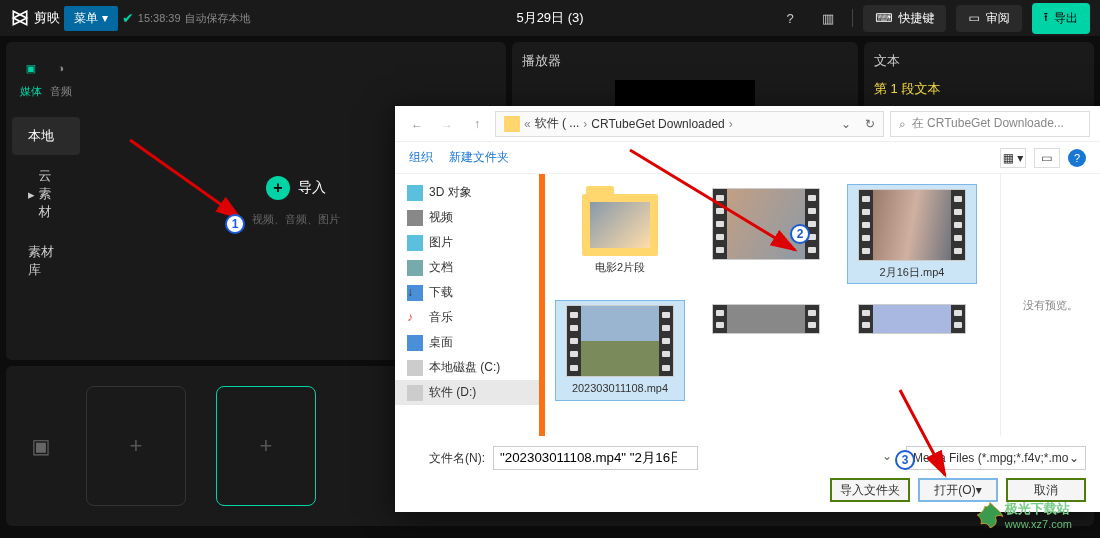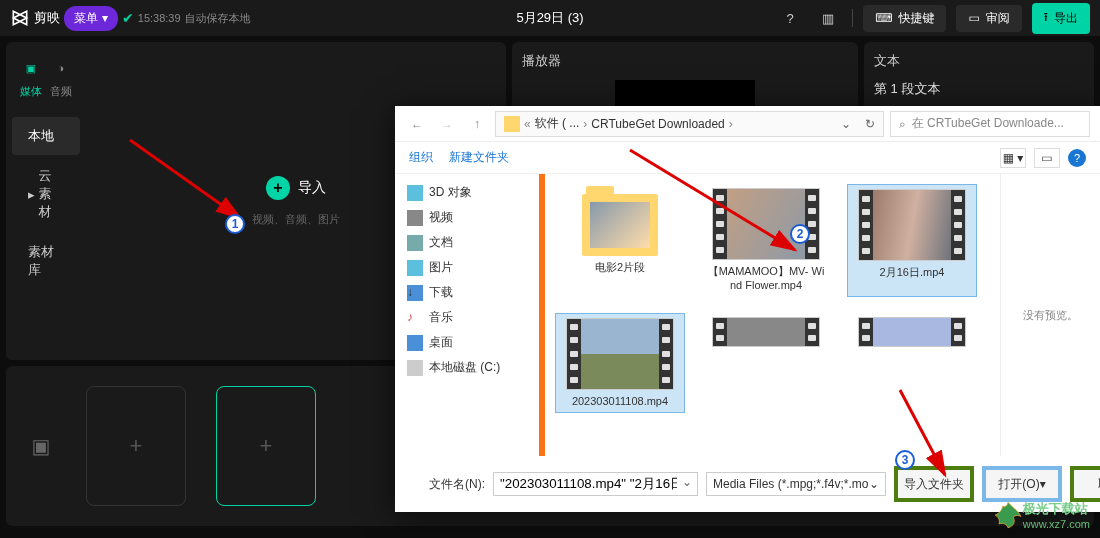--- a/index.html
+++ b/index.html
@@ -1,21 +1,21 @@
 <!DOCTYPE html>
 <html><head>
 <meta charset="utf-8">
 <style>
 *{margin:0;padding:0;box-sizing:border-box;font-family:"Microsoft YaHei",Arial,sans-serif}
 body{background:#0d0d0d;width:1100px;height:538px;overflow:hidden;position:relative;color:#e0e0e0;font-size:13px}
 .topbar{height:36px;background:#1a1a1a;display:flex;align-items:center;padding:0 10px;gap:4px}
 .logo{width:20px;height:20px;position:relative}
 .logo svg{width:100%;height:100%}
 .app-name{color:#fff;font-size:13px;font-weight:500}
-.menu-btn{background:#6d28d9;padding:4px 10px;border-radius:12px;display:flex;align-items:center;gap:4px;color:#fff;font-size:12px}
+.menu-btn{background:#0369a1;padding:4px 10px;border-radius:2px;display:flex;align-items:center;gap:4px;color:#fff;font-size:12px}
 .check-icon{color:#00d4a6;font-size:14px}
 .save-info{color:#888;font-size:11px}
 .center-title{position:absolute;left:50%;transform:translateX(-50%);color:#fff;font-size:13px;font-weight:500}
 .top-right{margin-left:auto;display:flex;gap:10px;align-items:center}
 .tool-btn{background:#2a2a2a;padding:5px 12px;border-radius:4px;display:flex;align-items:center;gap:6px;font-size:12px;color:#fff}
 .export-btn{background:#00d4a6;color:#000}
 .icon-btn{width:28px;height:28px;display:flex;align-items:center;justify-content:center;color:#ccc}
 .separator{width:1px;height:18px;background:#444}
 .main{display:flex;height:330px;padding:6px;gap:6px}
 .panel{background:#1a1a1a;border-radius:6px}
@@ -65,34 +65,34 @@
 .file-item{width:130px;display:flex;flex-direction:column;align-items:center;gap:4px;padding:4px}
 .file-item.selected{background:#cce5f6;border:1px solid #7bb8e8}
 .thumb{width:108px;height:72px;background:#555;position:relative;border:1px solid #ccc}
 .sprocket{position:absolute;top:0;bottom:0;width:14px;background:#333;display:flex;flex-direction:column;justify-content:space-around;padding:2px 0}
 .sprocket.left{left:0}.sprocket.right{right:0}
 .sprocket span{width:8px;height:6px;background:#e0e0e0;margin:0 auto;border-radius:1px}
 .folder-thumb{width:76px;height:62px;background:#ffd76e;position:relative;border-radius:2px;margin-top:6px}
 .folder-thumb:before{content:"";position:absolute;top:-8px;left:4px;width:28px;height:10px;background:#ffd76e;border-radius:2px 2px 0 0}
 .file-name{text-align:center;font-size:11px;line-height:1.3;word-break:break-all;max-width:120px}
 .preview-pane{width:100px;border-left:1px solid #eee;display:flex;align-items:center;justify-content:center;color:#888;font-size:11px}
-.dlg-footer{padding:10px 14px;display:flex;flex-direction:row;gap:8px}
+.dlg-footer{padding:10px 14px;display:flex;flex-direction:column;gap:8px}
 .footer-row{display:flex;align-items:center;gap:8px}
 .fn-label{width:76px;text-align:right}
 .fn-input{flex:1;height:24px;border:1px solid #ccc;padding:0 20px 0 6px;position:relative}
 .fn-wrap{flex:1;position:relative}
 .fn-wrap:after{content:"⌄";position:absolute;right:6px;top:3px;color:#666}
 .filter{width:180px;height:24px;border:1px solid #ccc;padding:0 6px;display:flex;align-items:center;justify-content:space-between}
 .dlg-btns{display:flex;gap:8px;justify-content:flex-end}
-.dlg-btn{width:80px;height:36px;border:4px solid #4d7c0f;background:#f5f5f5;display:flex;align-items:center;justify-content:center}
+.dlg-btn{width:80px;height:24px;border:2px solid #4d7c0f;background:#f5f5f5;display:flex;align-items:center;justify-content:center}
 
 
 .arrow{position:absolute;pointer-events:none}
 .badge{position:absolute;width:20px;height:20px;border-radius:50%;background:#fff;border:2px solid #1b5dd6;color:#1b5dd6;font-weight:bold;font-size:12px;display:flex;align-items:center;justify-content:center;z-index:100}
-.watermark{position:absolute;right:10px;bottom:8px;display:flex;align-items:center;color:#5a6;font-size:13px;z-index:200}
+.watermark{position:absolute;right:28px;bottom:8px;display:flex;align-items:center;color:#5a6;font-size:13px;z-index:200}
 .wm-icon{width:30px;height:30px}
 </style>
 </head>
 <body>
 
 <div class="topbar">
   <div class="logo">
     <svg viewBox="0 0 24 24">
         <path d="M4 4 L20 12 L4 20 Z M20 4 L4 12 L20 20 Z" fill="none" stroke="#fff" stroke-width="2"></path>
       </svg>
@@ -151,21 +151,21 @@
       </div>
       <div class="import-sub">视频、音频、图片</div>
     </div>
   </div>
   <div class="panel player-panel">
     <div class="panel-title">播放器</div>
     <div style="width:140px;height:100px;background:#000;margin:0 auto"></div>
   </div>
   <div class="panel text-panel">
     <div class="panel-title">文本</div>
-    <div style="color:#e5e5e5;margin-top:8px">第 1 段文本</div>
+    <div style="color:#fde047;margin-top:8px">第 1 段文本</div>
   </div>
 </div>
 
 <div class="timeline">
   <div class="add-track">▣</div>
   <div class="track-slot">
       <span style="color:#555;font-size:22px">+</span>
     </div>
   <div class="track-slot active">
       <span style="color:#555;font-size:22px">+</span>
@@ -205,42 +205,46 @@
     <div class="dlg-tree">
       <div class="tree-item">
           <span class="tree-icon" style="background:#5bc0de"></span>
           <span>3D 对象</span>
         </div>
       <div class="tree-item">
           <span class="tree-icon" style="background:#888"></span>
           <span>视频</span>
         </div>
       <div class="tree-item">
+          <span class="tree-icon" style="background:#5bc0de"></span>
+          <span>图片</span>
+        </div>
+      <div class="tree-item">
           <span class="tree-icon" style="background:#7aa"></span>
           <span>文档</span>
         </div>
       <div class="tree-item">
-          <span class="tree-icon" style="background:#5bc0de"></span>
-          <span>图片</span>
-        </div>
-      <div class="tree-item">
           <span class="tree-icon" style="background:#4a90d9">↓</span>
           <span>下载</span>
         </div>
       <div class="tree-item">
           <span class="tree-icon" style="color:#d9534f">♪</span>
           <span>音乐</span>
         </div>
       <div class="tree-item">
           <span class="tree-icon" style="background:#4a90d9"></span>
           <span>桌面</span>
         </div>
       <div class="tree-item">
           <span class="tree-icon" style="background:#ccc"></span>
           <span>本地磁盘 (C:)</span>
+        </div>
+      <div class="tree-item" style="background:#e8e8e8">
+          <span class="tree-icon" style="background:#ccc"></span>
+          <span>软件 (D:)</span>
         </div>
     </div>
     <div class="dlg-files">
       <div class="file-item">
         <div class="folder-thumb">
             <div style="position:absolute;inset:8px;background:linear-gradient(135deg,#89a,#fda)"></div>
           </div>
         <div class="file-name">电影2片段</div>
       </div>
       <div class="file-item">
@@ -253,21 +257,20 @@
               <span></span>
             </div>
           <div class="sprocket right">
               <span></span>
               <span></span>
               <span></span>
               <span></span>
               <span></span>
             </div>
         </div>
-        <div class="file-name">【MAMAMOO】MV- Wind Flower.mp4</div>
       </div>
       <div class="file-item selected">
         <div class="thumb" style="background:linear-gradient(100deg,#8a6a5a,#d0b0a0,#506070)">
           <div class="sprocket left">
               <span></span>
               <span></span>
               <span></span>
               <span></span>
               <span></span>
             </div>

